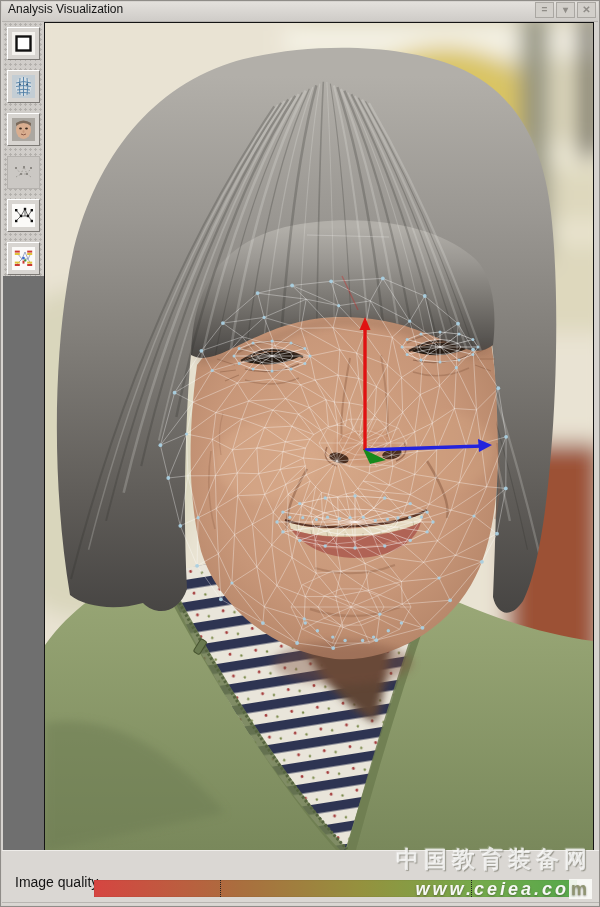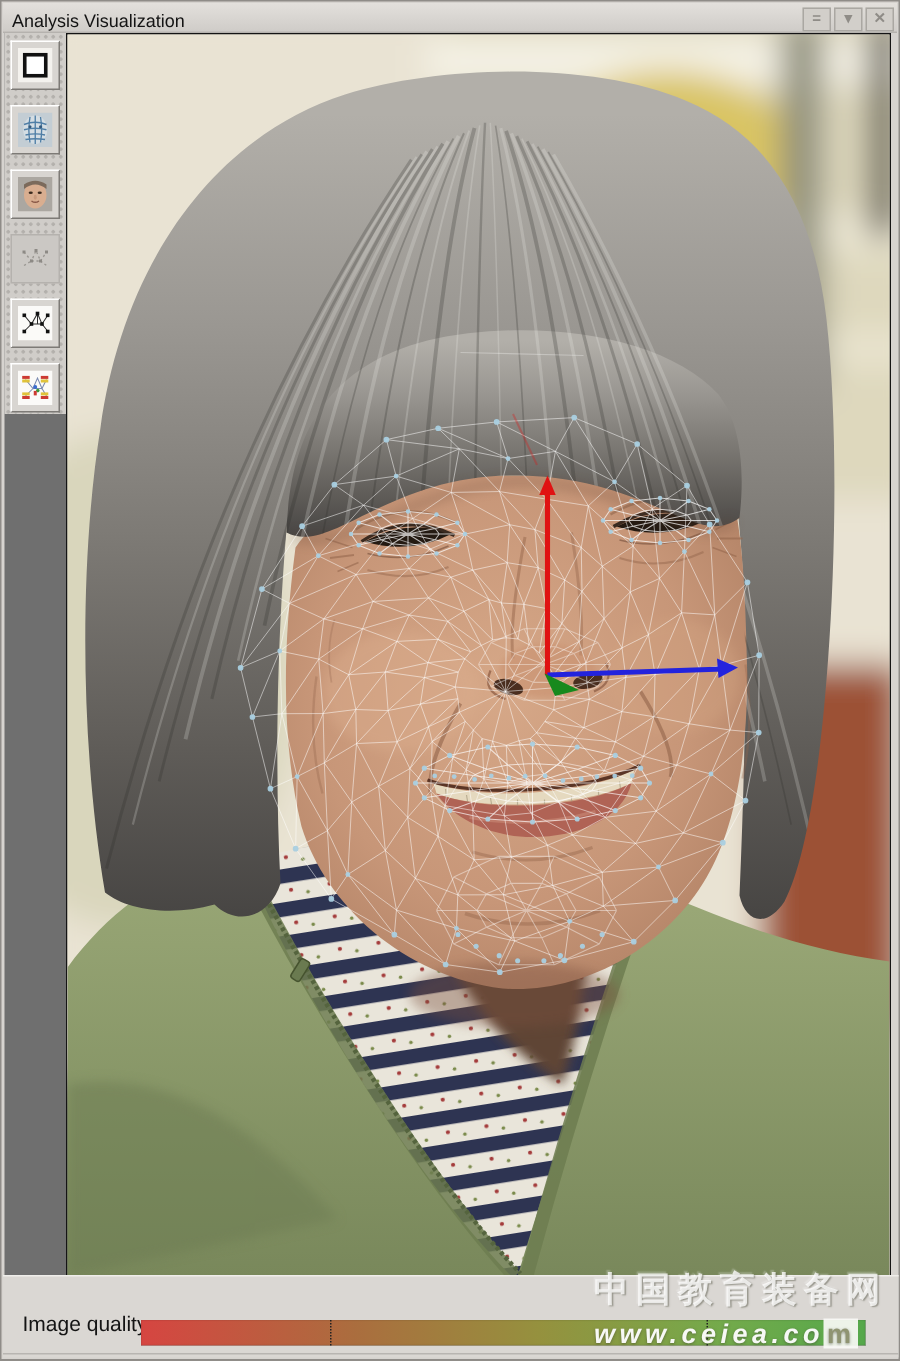--- a/index.html
+++ b/index.html
@@ -1,21 +1,21 @@
 <!DOCTYPE html>
 <html><head>
 <meta charset="utf-8">
 <style>
   html,body{margin:0;padding:0;background:#555;font-family:"Liberation Sans",sans-serif;}
   .window{position:relative;width:600px;height:907px;background:#d6d3cf;border:1px solid #8f8c88;
           box-sizing:border-box;overflow:hidden;}
   
   .titlebar{position:absolute;left:1px;top:1px;width:596px;height:19px;
             background:linear-gradient(#e3e0dc,#cfccc8);border-bottom:1px solid #b5b2ae;
-            display:flex;align-items:flex-end;}
+            display:flex;align-items:flex-start;}
   .titlebar .title{font-size:12px;color:#141414;padding-left:6px;flex:1;}
   .win-controls{display:flex;gap:2px;padding-right:2px;}
   .win-btn{width:17px;height:14px;background:#d2cfca;border:1px solid #aaa7a2;
            display:flex;align-items:center;justify-content:center;
            font-size:10px;line-height:10px;color:#8f8c87;font-weight:bold;cursor:default;}
   
   .toolbar{position:absolute;left:2px;top:21px;width:41px;height:830px;
            background:#6f6f6f;border-right:1px solid #c2bfbb;}
   .tool-strip{width:100%;height:254px;background-color:#d0cdc9;
               background-image:radial-gradient(circle,#b3b0ac 1px,transparent 1.3px);
@@ -32,21 +32,21 @@
   .viewport svg{display:block;}
   
   .statusbar{position:absolute;left:1px;bottom:1px;width:598px;height:54px;
              background:#dad7d3;border-top:1px solid #efedea;}
   .statusbar .label{position:absolute;left:13px;top:23px;font-size:14px;color:#141414;}
   .meter{position:absolute;left:92px;top:29px;width:483px;height:17px;
          box-shadow:inset 0 0 1px rgba(0,0,0,.35);}
   .meter .tick{position:absolute;top:0;height:100%;width:0;border-left:1px dotted #222;}
   .statusbar .bottom-line{position:absolute;left:0;bottom:2px;width:100%;height:1px;background:#b8b5b1;}
   
-  .watermark{position:absolute;right:7px;bottom:6px;z-index:6;pointer-events:none;}
+  .watermark{position:absolute;right:7px;bottom:6px;text-align:right;z-index:6;pointer-events:none;}
   .wm-cn{font-size:23px;font-weight:bold;letter-spacing:5px;color:rgba(255,255,255,0.78);
          text-shadow:1px 1px 1px rgba(95,95,80,.55), -1px -1px 1px rgba(255,255,255,.25);}
   .wm-url{font-size:18px;font-weight:bold;font-style:italic;letter-spacing:3px;
           color:rgba(255,255,255,0.95);text-shadow:0 1px 2px rgba(70,70,55,.6);margin-top:4px;}
   .wm-url .tail{background:rgba(250,250,246,.92);color:#8f9472;padding:0 2px;font-style:normal;}
 </style>
 </head>
 <body>
 
 <div class="window">

